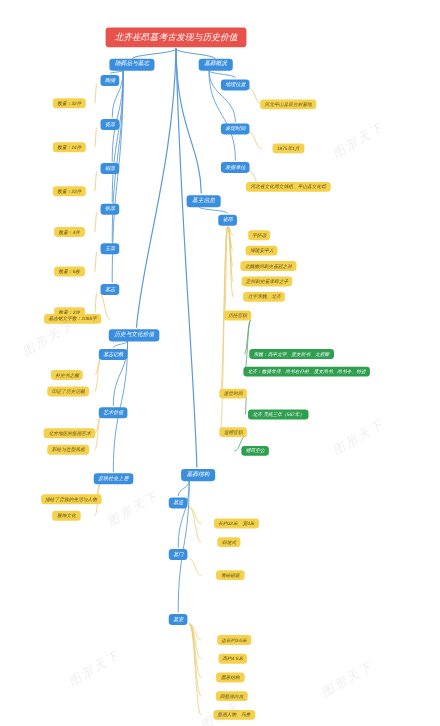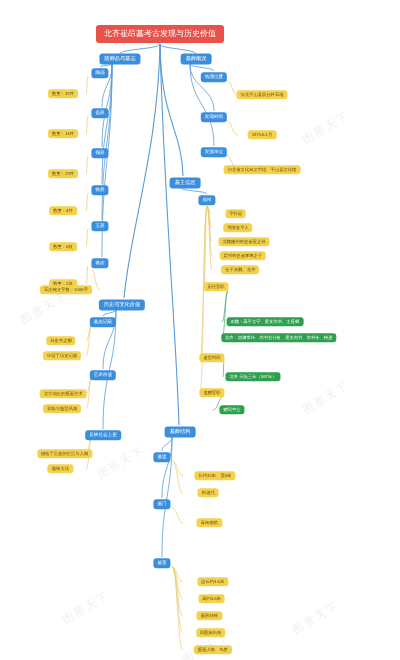--- a/index.html
+++ b/index.html
@@ -3,21 +3,21 @@
 <meta charset="utf-8">
 <style>
   html,body{margin:0;padding:0;}
   body{
     width:400px;height:660px;
     background:#ffffff;
     font-family:"Liberation Sans","DejaVu Sans",sans-serif;
     overflow:hidden;
     position:relative;
   }
-  #canvas{position:absolute;inset:0;width:400px;height:660px;}
+  #canvas{position:absolute;inset:0;width:400px;height:660px;font-style:italic;}
   svg.links{position:absolute;left:0;top:0;width:400px;height:660px;pointer-events:none;}
   .node{
     position:absolute;
     box-sizing:border-box;
     white-space:nowrap;
     line-height:1;
     border-radius:4px;
     text-align:center;
     transform:translate(-50%,-50%);
     letter-spacing:0px;

